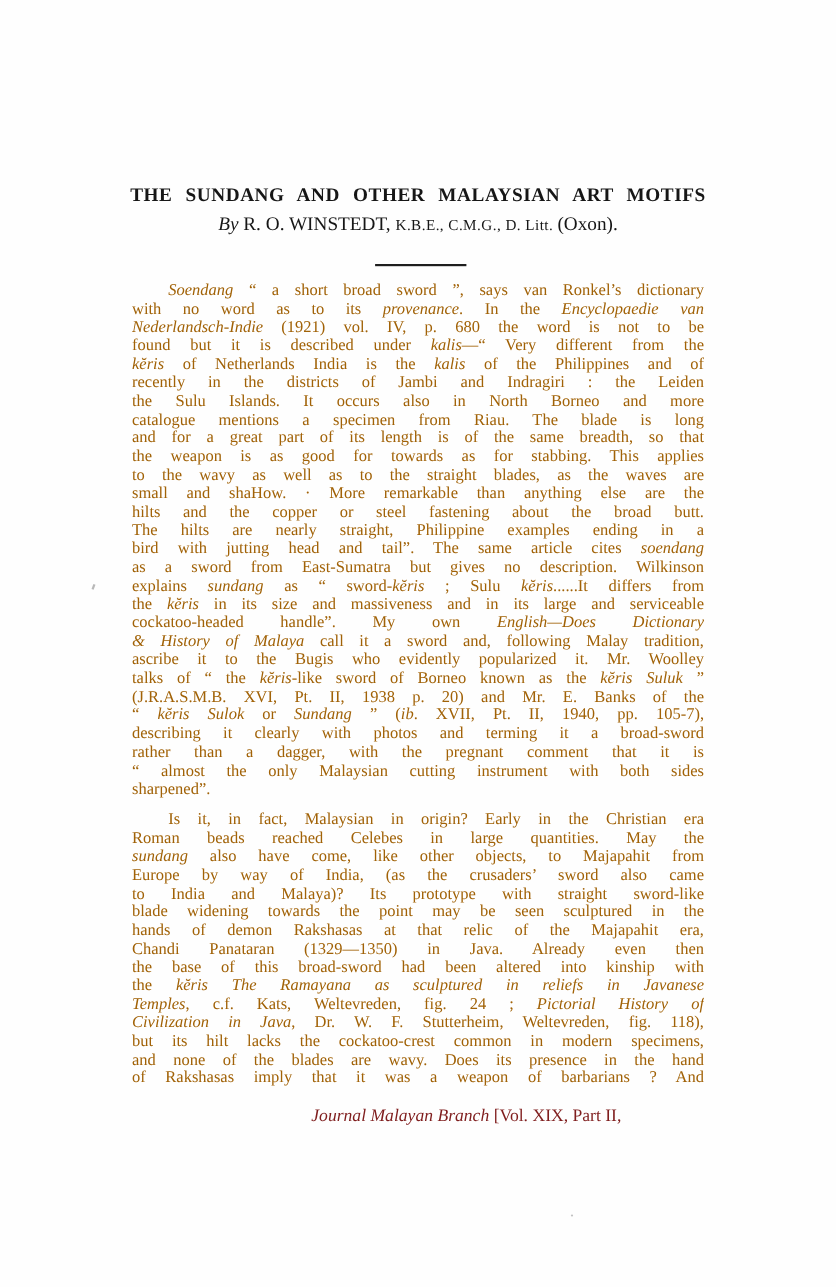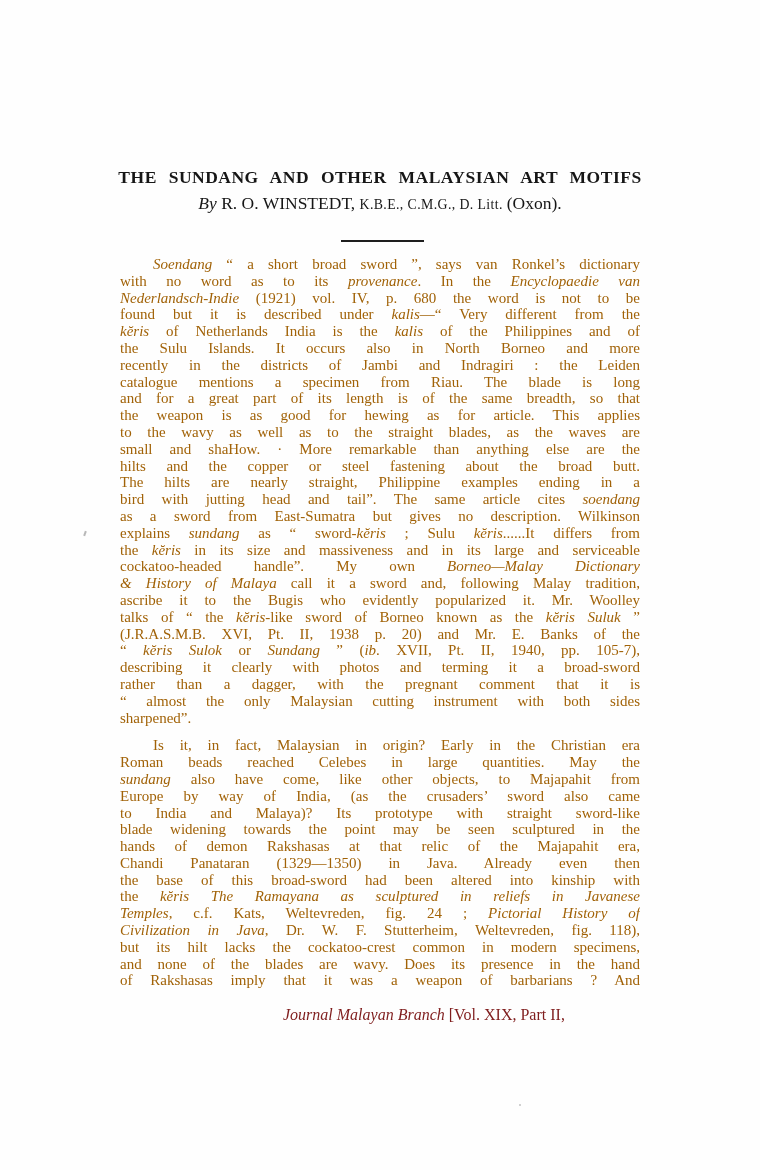--- a/index.html
+++ b/index.html
@@ -82,34 +82,34 @@
   <h1 class="title">THE SUNDANG AND OTHER MALAYSIAN ART MOTIFS</h1>
   <div class="byline"><span class="it">By </span><span class="rm">R. O. WINSTEDT, </span><span class="sc">K.B.E., C.M.G., D. Litt. </span><span class="rm">(Oxon).</span></div>
   <div class="divider"></div>
   <div class="body">
       <div class="para">
         <div class="line first"><i>Soendang</i><span> “ a short broad sword ”, says van Ronkel’s dictionary</span></div>
         <div class="line"><span>with no word as to its </span><i>provenance</i><span>.  In the </span><i>Encyclopaedie van</i></div>
         <div class="line"><i>Nederlandsch-Indie</i><span> (1921) vol. IV, p. 680 the word is not to be</span></div>
         <div class="line"><span>found but it is described under </span><i>kalis</i><span>—“ Very different from the</span></div>
         <div class="line"><i>kĕris</i><span> of Netherlands India is the </span><i>kalis</i><span> of the Philippines and of</span></div>
+        <div class="line"><span>recently in the districts of Jambi and Indragiri : the Leiden</span></div>
         <div class="line"><span>the Sulu Islands.  It occurs also in North Borneo and more</span></div>
-        <div class="line"><span>recently in the districts of Jambi and Indragiri : the Leiden</span></div>
         <div class="line"><span>catalogue mentions a specimen from Riau.  The blade is long</span></div>
         <div class="line"><span>and for a great part of its length is of the same breadth, so that</span></div>
-        <div class="line"><span>the weapon is as good for hewing as for article.  This applies</span></div>
+        <div class="line"><span>the weapon is as good for towards as for stabbing.  This applies</span></div>
         <div class="line"><span>to the wavy as well as to the straight blades, as the waves are</span></div>
         <div class="line"><span>small and shaHow. · More remarkable than anything else are the</span></div>
         <div class="line"><span>hilts and the copper or steel fastening about the broad butt.</span></div>
         <div class="line"><span>The hilts are nearly straight, Philippine examples ending in a</span></div>
         <div class="line"><span>bird with jutting head and tail”.  The same article cites </span><i>soendang</i></div>
         <div class="line"><span>as a sword from East-Sumatra but gives no description.  Wilkinson</span></div>
         <div class="line"><span>explains </span><i>sundang</i><span> as “ sword-</span><i>kĕris</i><span> ; Sulu </span><i>kĕris</i><span>......It differs from</span></div>
         <div class="line"><span>the </span><i>kĕris</i><span> in its size and massiveness and in its large and serviceable</span></div>
-        <div class="line"><span>cockatoo-headed handle”.  My own </span><i>Borneo—Malay Dictionary</i></div>
+        <div class="line"><span>cockatoo-headed handle”.  My own </span><i>English—Does Dictionary</i></div>
         <div class="line"><i>&amp; History of Malaya</i><span> call it a sword and, following Malay tradition,</span></div>
         <div class="line"><span>ascribe it to the Bugis who evidently popularized it.  Mr. Woolley</span></div>
         <div class="line"><span>talks of “ the </span><i>kĕris</i><span>-like sword of Borneo known as the </span><i>kĕris Suluk</i><span> ”</span></div>
         <div class="line"><span>(J.R.A.S.M.B. XVI, Pt. II, 1938 p. 20) and Mr. E. Banks of the</span></div>
         <div class="line"><span>“ </span><i>kĕris Sulok</i><span> or </span><i>Sundang</i><span> ” (</span><i>ib</i><span>. XVII, Pt. II, 1940, pp. 105-7),</span></div>
         <div class="line"><span>describing it clearly with photos and terming it a broad-sword</span></div>
         <div class="line"><span>rather than a dagger, with the pregnant comment  that it is</span></div>
         <div class="line"><span>“ almost the only Malaysian cutting instrument with both sides</span></div>
         <div class="line noj"><span>sharpened”.</span></div>
       </div>

